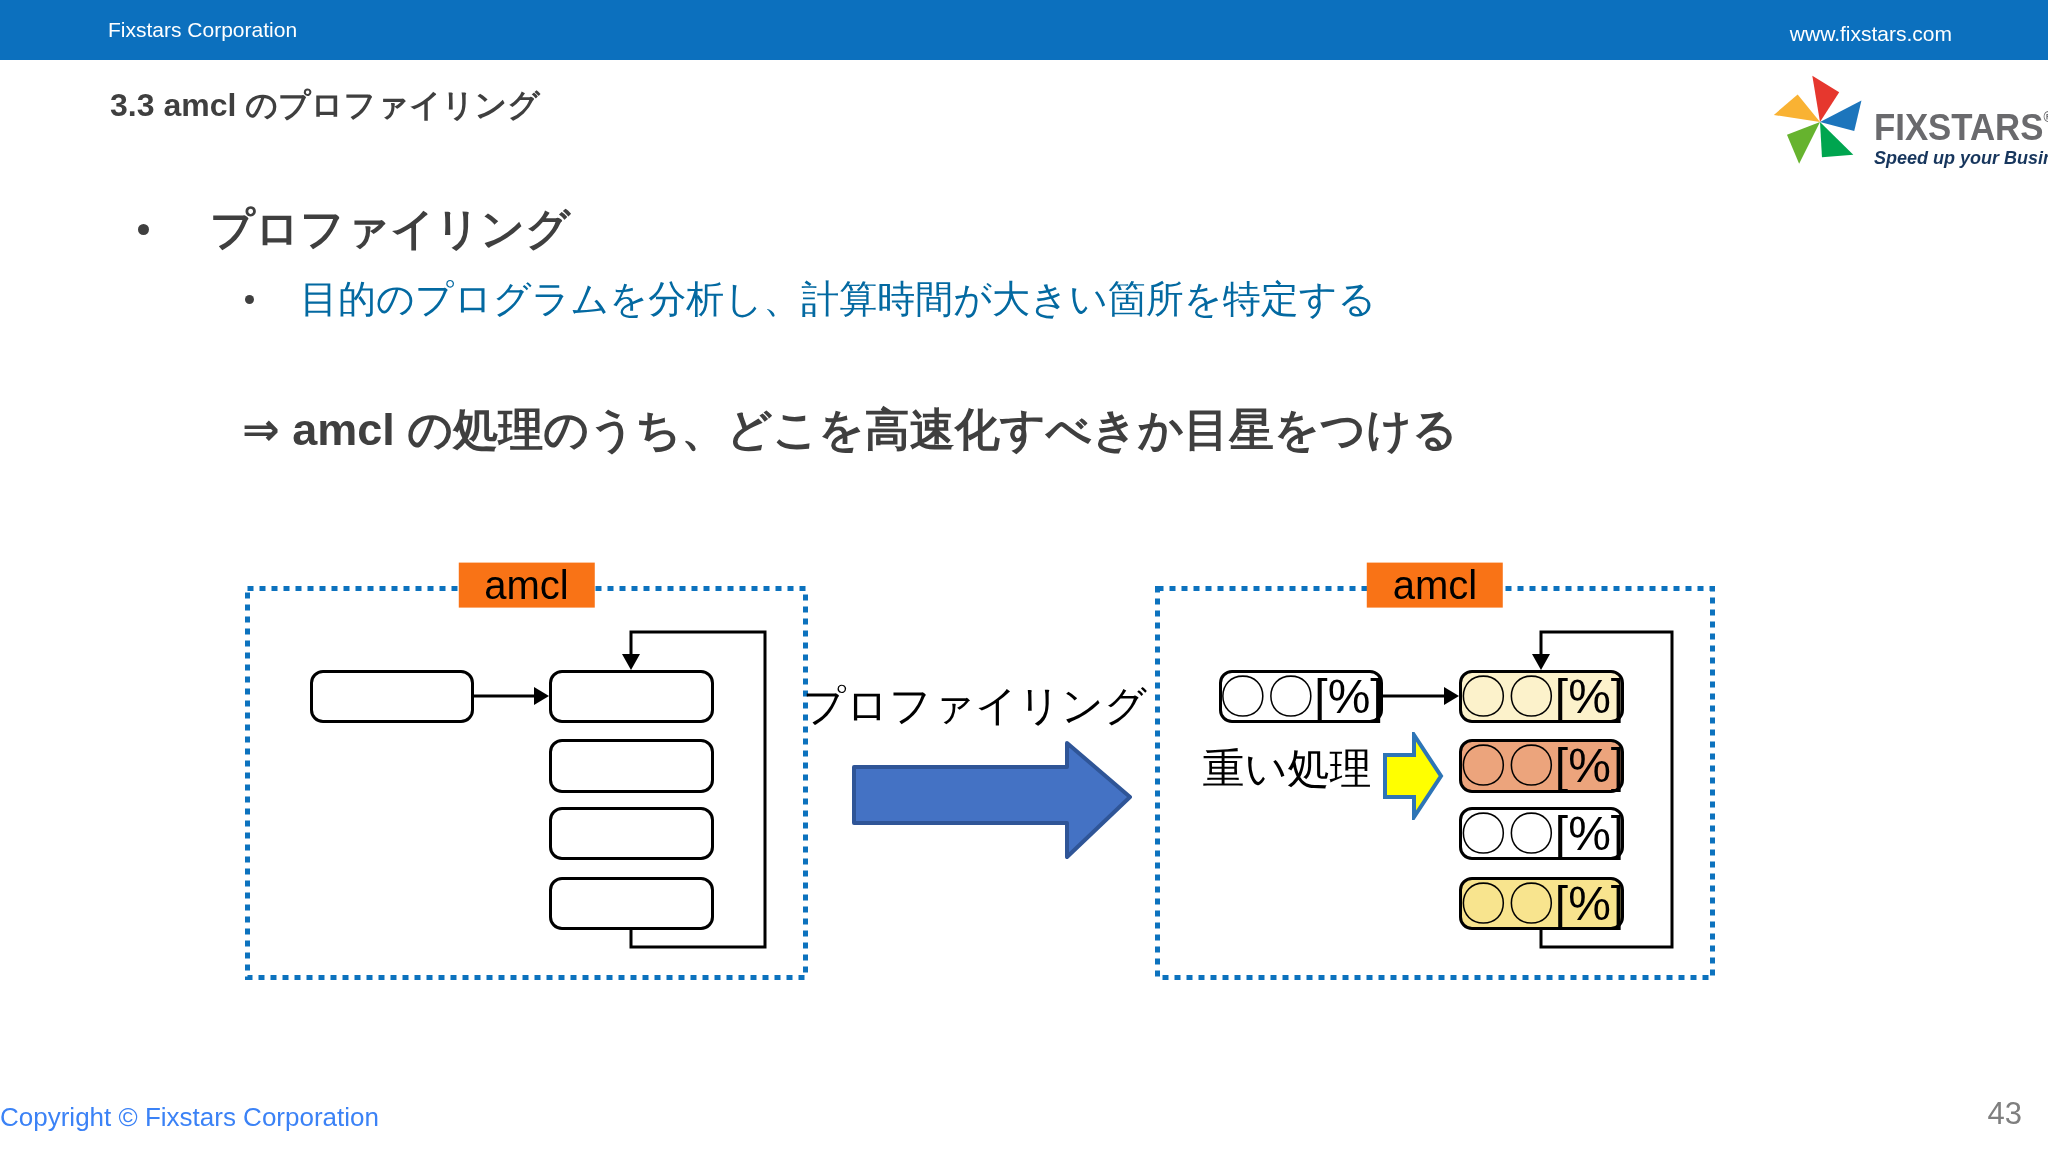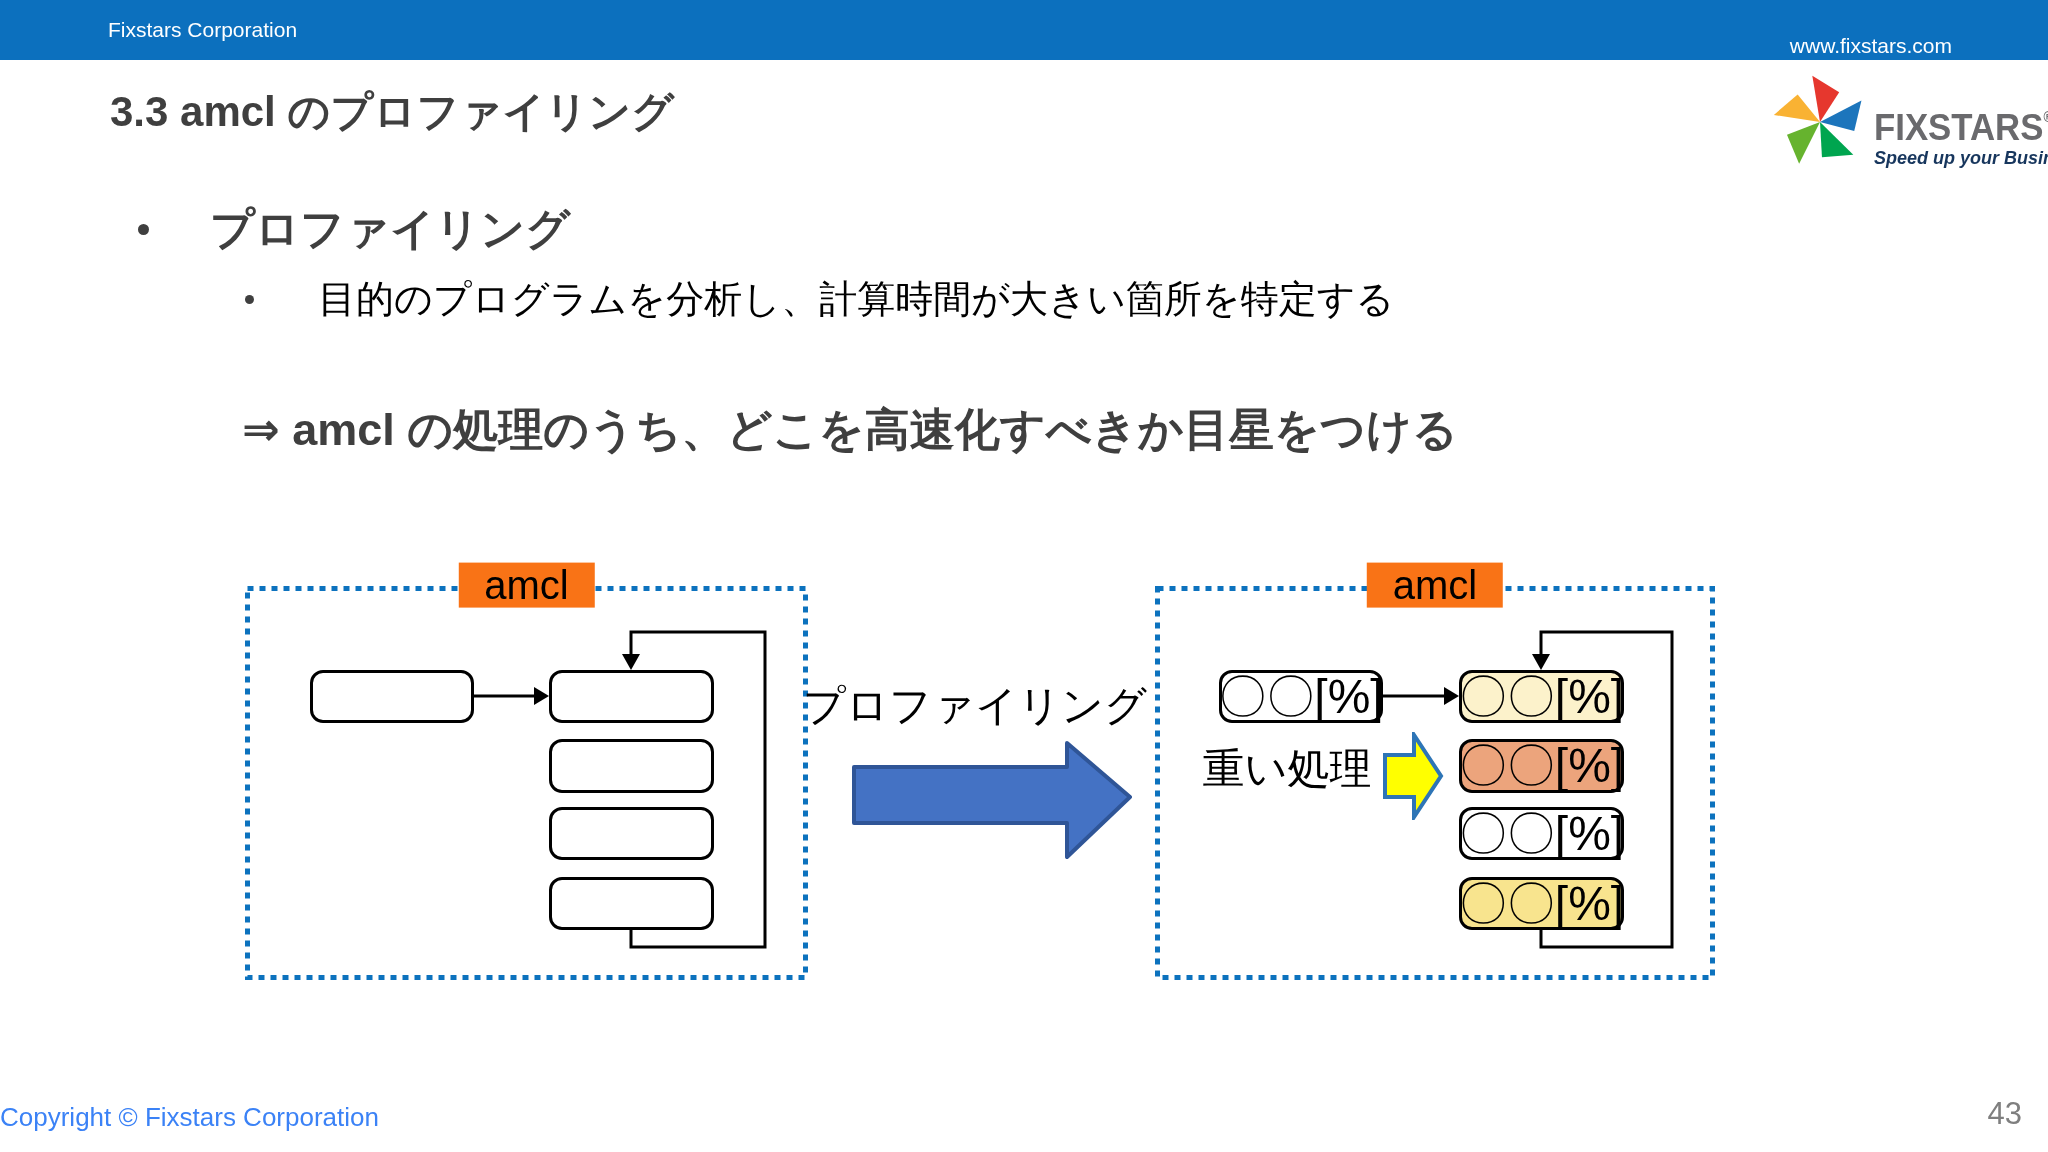--- a/index.html
+++ b/index.html
@@ -12,41 +12,41 @@
   }
   
   .topbar {
     position:absolute; left:0; top:0; width:2048px; height:60px;
     background:#0c70be; color:#ffffff;
   }
   .topbar .company {
     position:absolute; left:108px; top:0; line-height:60px; font-size:21px;
   }
   .topbar .website {
-    position:absolute; right:96px; top:16px; line-height:60px; font-size:21px;
+    position:absolute; right:96px; top:4px; line-height:60px; font-size:21px;
   }
   
   .logo { position:absolute; left:1772px; top:72px; width:260px; height:100px; display:flex; }
   .logo .star { width:96px; height:96px; flex:0 0 auto; }
   .logo .logo-texts { padding-top:28px; padding-left:6px; }
   .logo .brand {
     font-size:37px; font-weight:bold; color:#6a6a6d; letter-spacing:0px;
     transform:scaleX(.94); transform-origin:left; white-space:nowrap; line-height:34px;
   }
   .logo .brand sup { font-size:14px; vertical-align:18px; }
   .logo .tagline {
     font-size:18px; font-style:italic; font-weight:bold; color:#17365d; margin-top:3px; white-space:nowrap;
   }
   
-  .title { position:absolute; left:110px; top:84px; font-size:42px; font-weight:bold; color:#3f3f3f; }
+  .title { position:absolute; left:110px; top:84px; font-size:32px; font-weight:bold; color:#3f3f3f; }
   .dot { position:absolute; border-radius:50%; background:#3f3f3f; }
   .dot.l1 { width:11px; height:11px; left:138px; top:224px; }
   .dot.l2 { width:9px;  height:9px;  left:245px; top:295px; }
   .bullet1 { position:absolute; left:210px; top:200px; font-size:44px; font-weight:bold; }
-  .bullet2 { position:absolute; left:318px; top:274px; font-size:38px; font-weight:normal; color:#000000; }
+  .bullet2 { position:absolute; left:300px; top:274px; font-size:38px; font-weight:normal; color:#0369a1; }
   .conclusion { position:absolute; left:242px; top:400px; font-size:45px; font-weight:bold; }
   
   .dbox { position:absolute; top:586px; height:394px; }
   .dbox.left  { left:245px;  width:563px; }
   .dbox.right { left:1155px; width:560px; }
   .dbox > svg.frame { position:absolute; left:0; top:0; }
   .amcl-label {
     position:absolute; left:50%; top:0; transform:translate(-50%,-52%);
     background:#f97316; padding:0 26px; font-size:40px; color:#000;
   }

